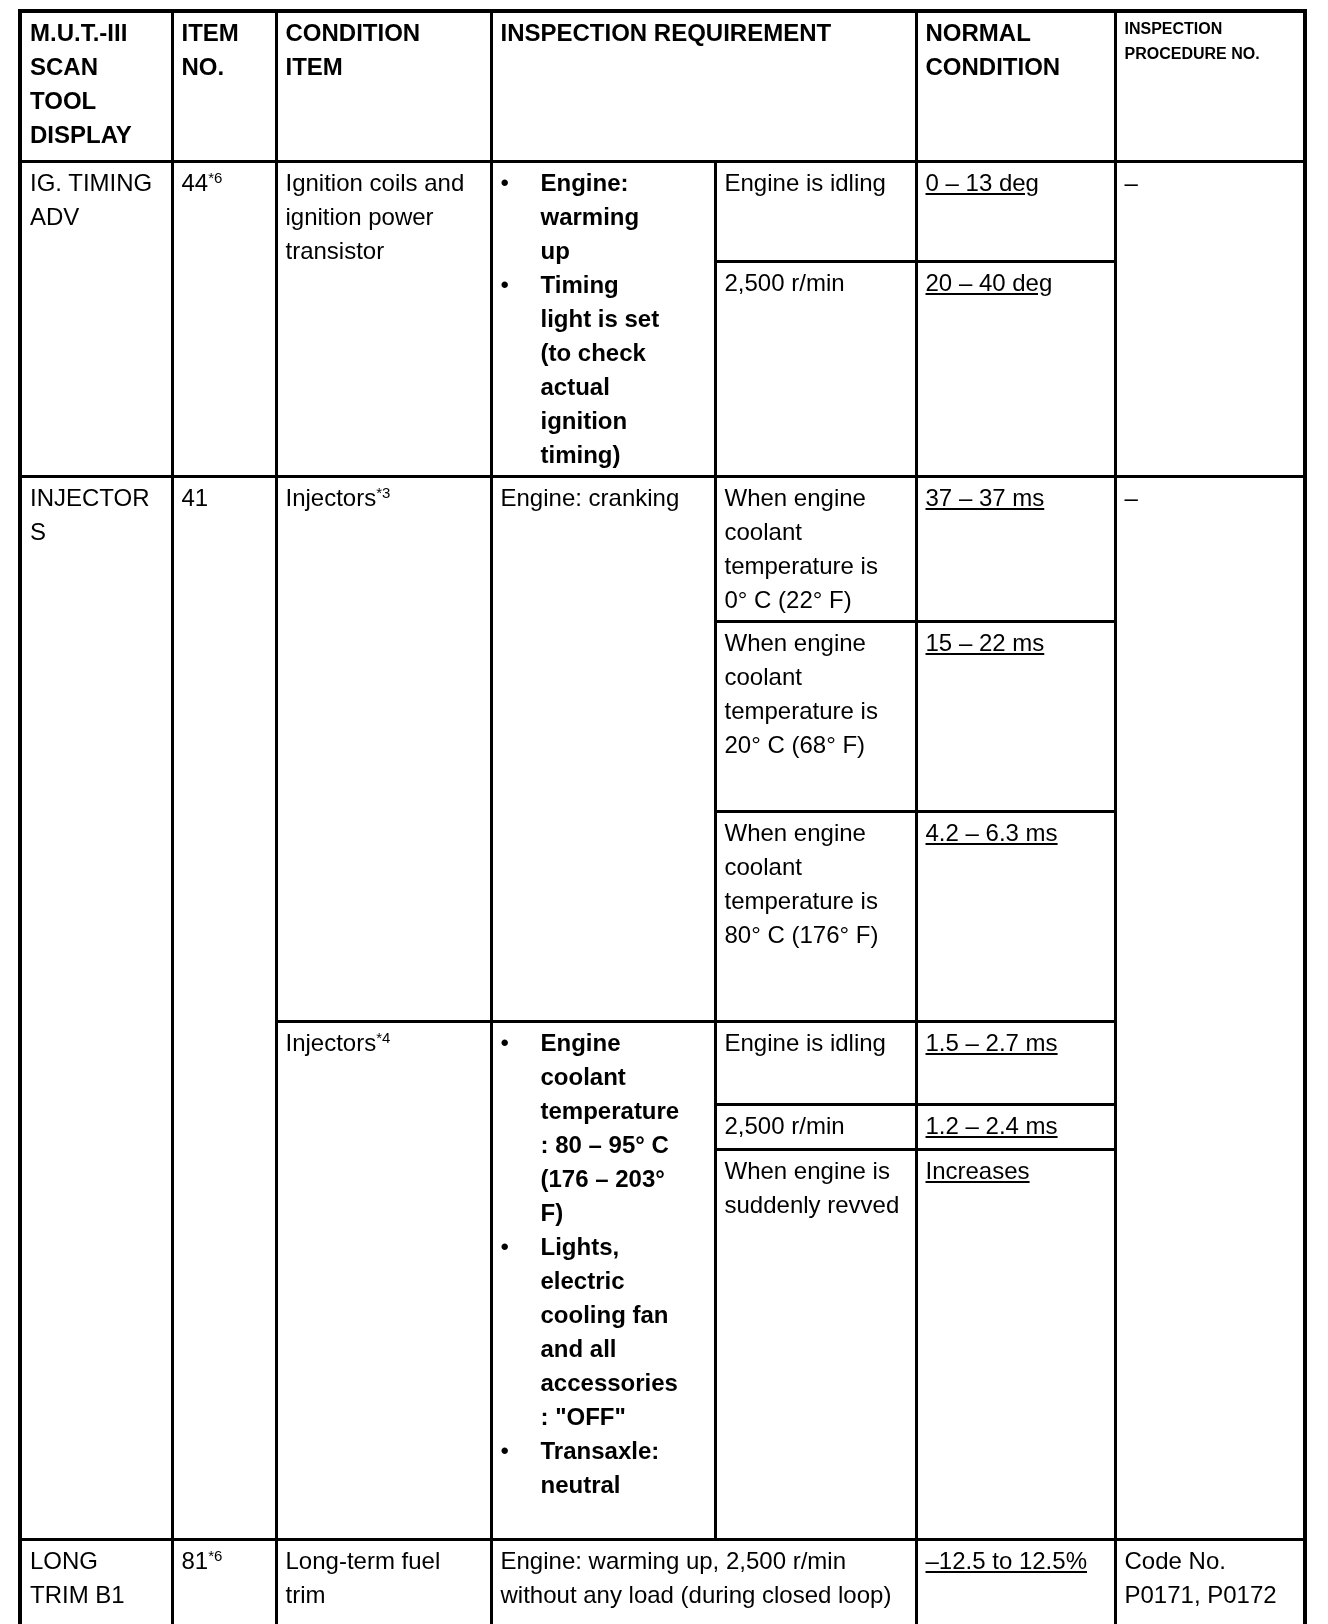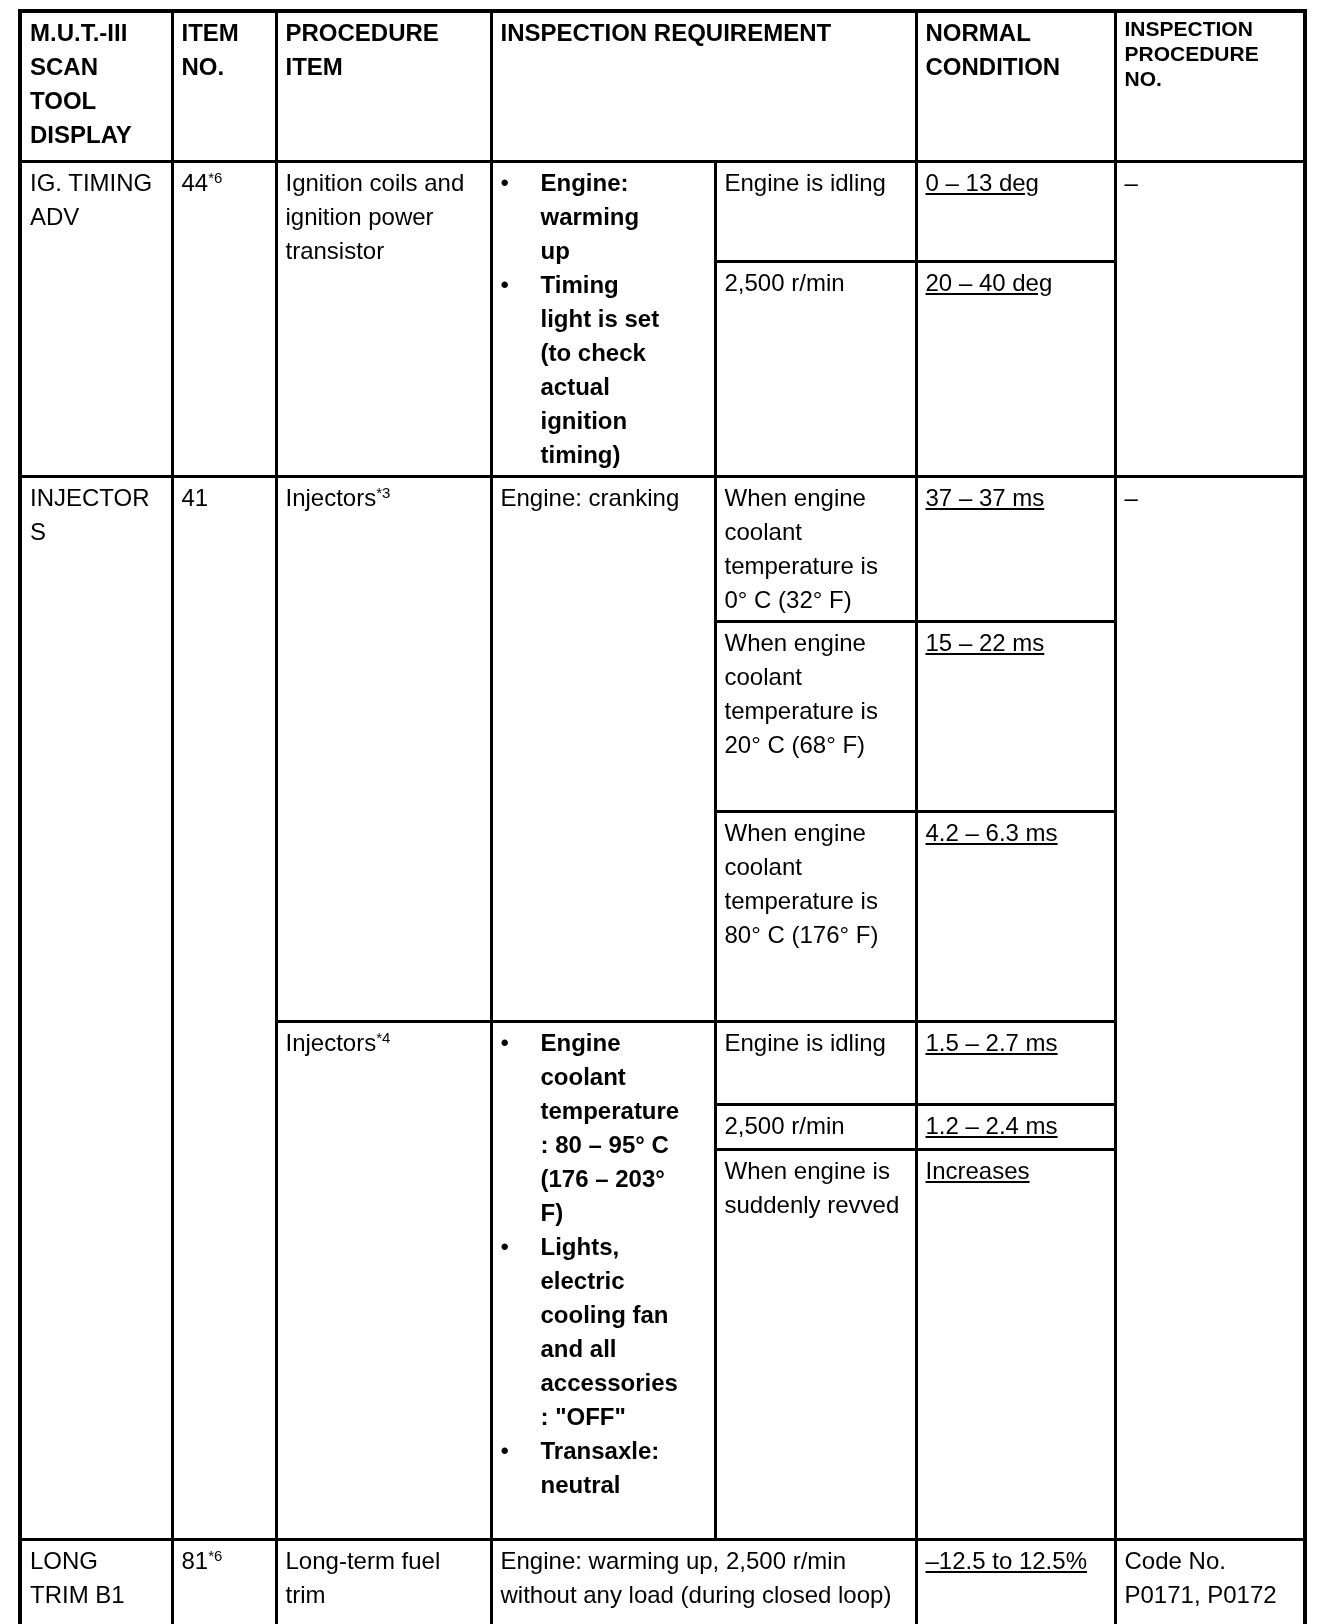--- a/index.html
+++ b/index.html
@@ -26,21 +26,21 @@
     line-height: 34px;
   }
   table.spec td, table.spec th {
     border: 3px solid #000;
     vertical-align: top;
     text-align: left;
     padding: 3px 8px;
     overflow: hidden;
   }
   th { font-weight: bold; font-size: 24px; line-height: 34px; }
-  th.smallh { font-size: 21px; line-height: 25px; }
+  th.smallh { font-size: 16px; line-height: 25px; }
   th.hdr-req { padding-right: 80px; }
 
   td.c-display  { padding-right: 24px; overflow-wrap: anywhere; }
   td.c-itemname { padding-right: 50px; }
   td.c-when     { padding-right: 38px; }
   td.c-normal   { padding-right: 36px; text-decoration: underline; }
   td.c-proc     { padding-right: 14px; }
   td.req-plain  { padding-right: 60px; }
   td.req-full   { padding-right: 60px; }
   td.req-bullets { padding: 3px 0 3px 14px; }
@@ -67,21 +67,21 @@
       <col style="width:224px">
       <col style="width:201px">
       <col style="width:199px">
       <col style="width:190px">
     </colgroup>
     <tbody>
 
       <tr style="height:150px">
         <th>M.U.T.-III SCAN TOOL DISPLAY</th>
         <th>ITEM NO.</th>
-        <th>PROCEDURE ITEM</th>
+        <th>CONDITION ITEM</th>
         <th colspan="2" class="hdr-req">INSPECTION REQUIREMENT</th>
         <th>NORMAL CONDITION</th>
         <th class="smallh">INSPECTION PROCEDURE NO.</th>
       </tr>
 
       <tr style="height:85px">
         <td rowspan="2" class="c-display">IG. TIMING ADV</td>
         <td rowspan="2"><span>44</span><sup class="fnote">*6</sup></td>
         <td rowspan="2" class="c-itemname"><span>Ignition coils and ignition power transistor</span><sup class="fnote"></sup></td>
         <td rowspan="2" class="req-bullets">
@@ -101,21 +101,21 @@
       <tr style="height:182px">
         <td class="c-when">2,500 r/min</td>
         <td class="c-normal">20 – 40 deg</td>
       </tr>
 
       <tr style="height:140px">
         <td rowspan="6" class="c-display">INJECTORS</td>
         <td rowspan="6"><span>41</span><sup class="fnote"></sup></td>
         <td rowspan="3" class="c-itemname"><span>Injectors</span><sup class="fnote">*3</sup></td>
         <td rowspan="3" class="req-plain">Engine: cranking</td>
-        <td class="c-when">When engine coolant temperature is 0° C (32° F)</td>
+        <td class="c-when">When engine coolant temperature is 0° C (22° F)</td>
         <td class="c-normal">37 – 37 ms</td>
         <td rowspan="6" class="c-proc">–</td>
       </tr>
       <tr style="height:190px">
         <td class="c-when">When engine coolant temperature is 20° C (68° F)</td>
         <td class="c-normal">15 – 22 ms</td>
       </tr>
       <tr style="height:210px">
         <td class="c-when">When engine coolant temperature is 80° C (176° F)</td>
         <td class="c-normal">4.2 – 6.3 ms</td>

